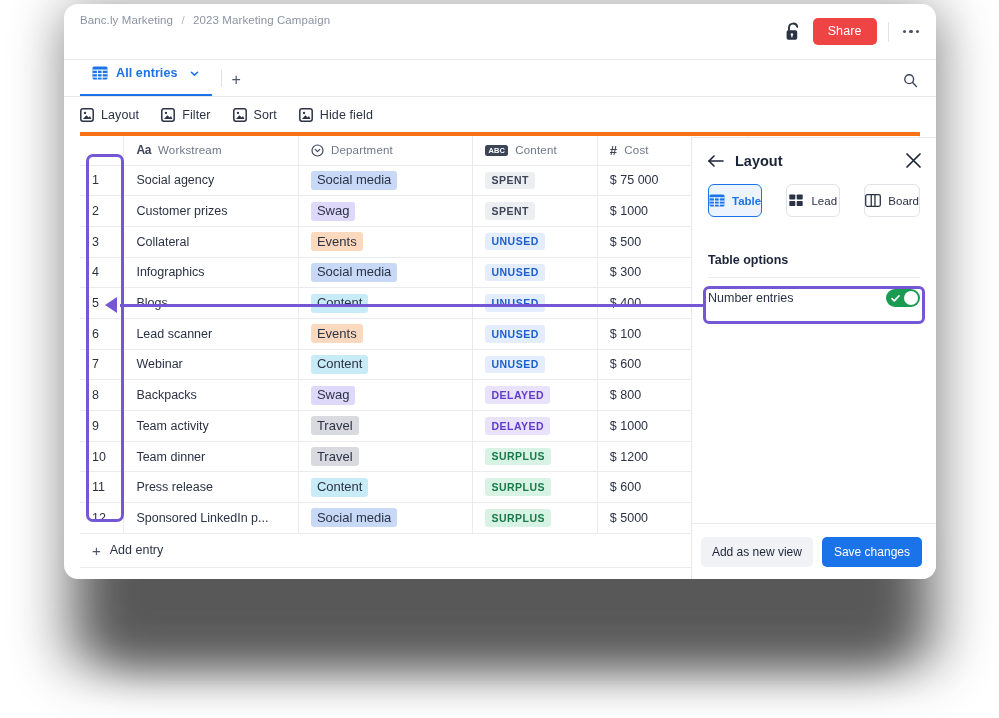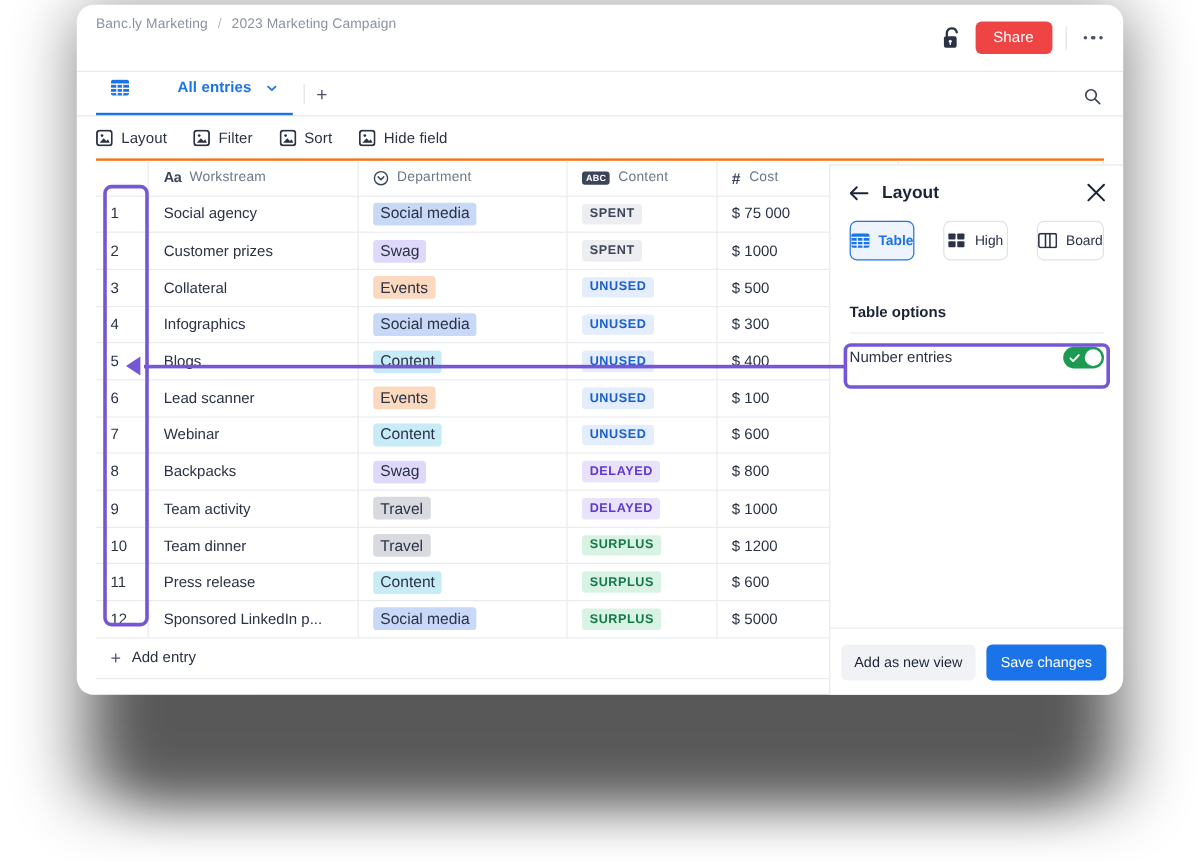--- a/index.html
+++ b/index.html
@@ -100,21 +100,21 @@
     display: flex; align-items: flex-end;
   }
   .view-tab {
     display: flex; align-items: center; gap: 8px;
     padding: 0 12px 8px 12px;
     height: 36px;
     box-sizing: border-box;
     border-bottom: 2.5px solid #1a73e8;
     cursor: pointer;
   }
-  .view-tab .label { font-size: 12.5px; color: #1a73e8; font-weight: bold; letter-spacing: .1px; margin-left: 32px;}
+  .view-tab .label { font-size: 12.5px; color: #1a73e8; font-weight: bold; letter-spacing: .1px;}
   .grid-icon { width: 16px; height: 14px; display: block; }
   .chev { width: 11px; height: 11px; display: block; margin-left: 3px; }
   .tabdiv { width: 1px; height: 17px; background: #dfe2e8; margin: 0 0 9px 9px; }
   .plus-tab {
     font-size: 16px; color: #4b5468;
     padding: 0 10px 8px 10px;
     cursor: pointer; line-height: 1;
   }
   .search-btn {
     position: absolute; right: 18px; bottom: 8px;
@@ -132,21 +132,21 @@
     display: flex; align-items: center; gap: 7px;
     cursor: pointer;
   }
   .tool .t-label { font-size: 12.5px; color: #2b3245; letter-spacing: .1px; }
   .img-icon { width: 14px; height: 14px; display: block; }
 
   
   .table-wrap {
     position: relative;
     margin: 0 16px;
-    border-top: 2px solid #f97316;
+    border-top: 4px solid #f97316;
   }
   table.grid {
     border-collapse: collapse;
     table-layout: fixed;
     width: 840px;
   }
   table.grid th, table.grid td {
     border-right: 1px solid #e9ebef;
     border-bottom: 1px solid #e9ebef;
     height: 30.7px;
@@ -610,21 +610,21 @@
           </svg>
           <span>Table</span>
         </div>
         <div class="seg">
           <svg width="15" height="13" viewBox="0 0 15 13">
             <rect x="0.3" y="0.5" width="6" height="5" rx="0.8" fill="#2b3245"></rect>
             <rect x="7.7" y="0.5" width="6" height="5" rx="0.8" fill="#2b3245"></rect>
             <rect x="0.3" y="7" width="6" height="5" rx="0.8" fill="#2b3245"></rect>
             <rect x="7.7" y="7" width="6" height="5" rx="0.8" fill="#2b3245"></rect>
           </svg>
-          <span>High</span>
+          <span>Lead</span>
         </div>
         <div class="seg">
           <svg width="16" height="13" viewBox="0 0 16 13">
             <rect x="0.7" y="0.7" width="14.6" height="11.6" rx="1.5" fill="none" stroke="#2b3245" stroke-width="1.3"></rect>
             <rect x="5.6" y="0.7" width="1.3" height="11.6" fill="#2b3245"></rect>
             <rect x="9.3" y="0.7" width="1.3" height="11.6" fill="#2b3245"></rect>
           </svg>
           <span>Board</span>
         </div>
       </div>

